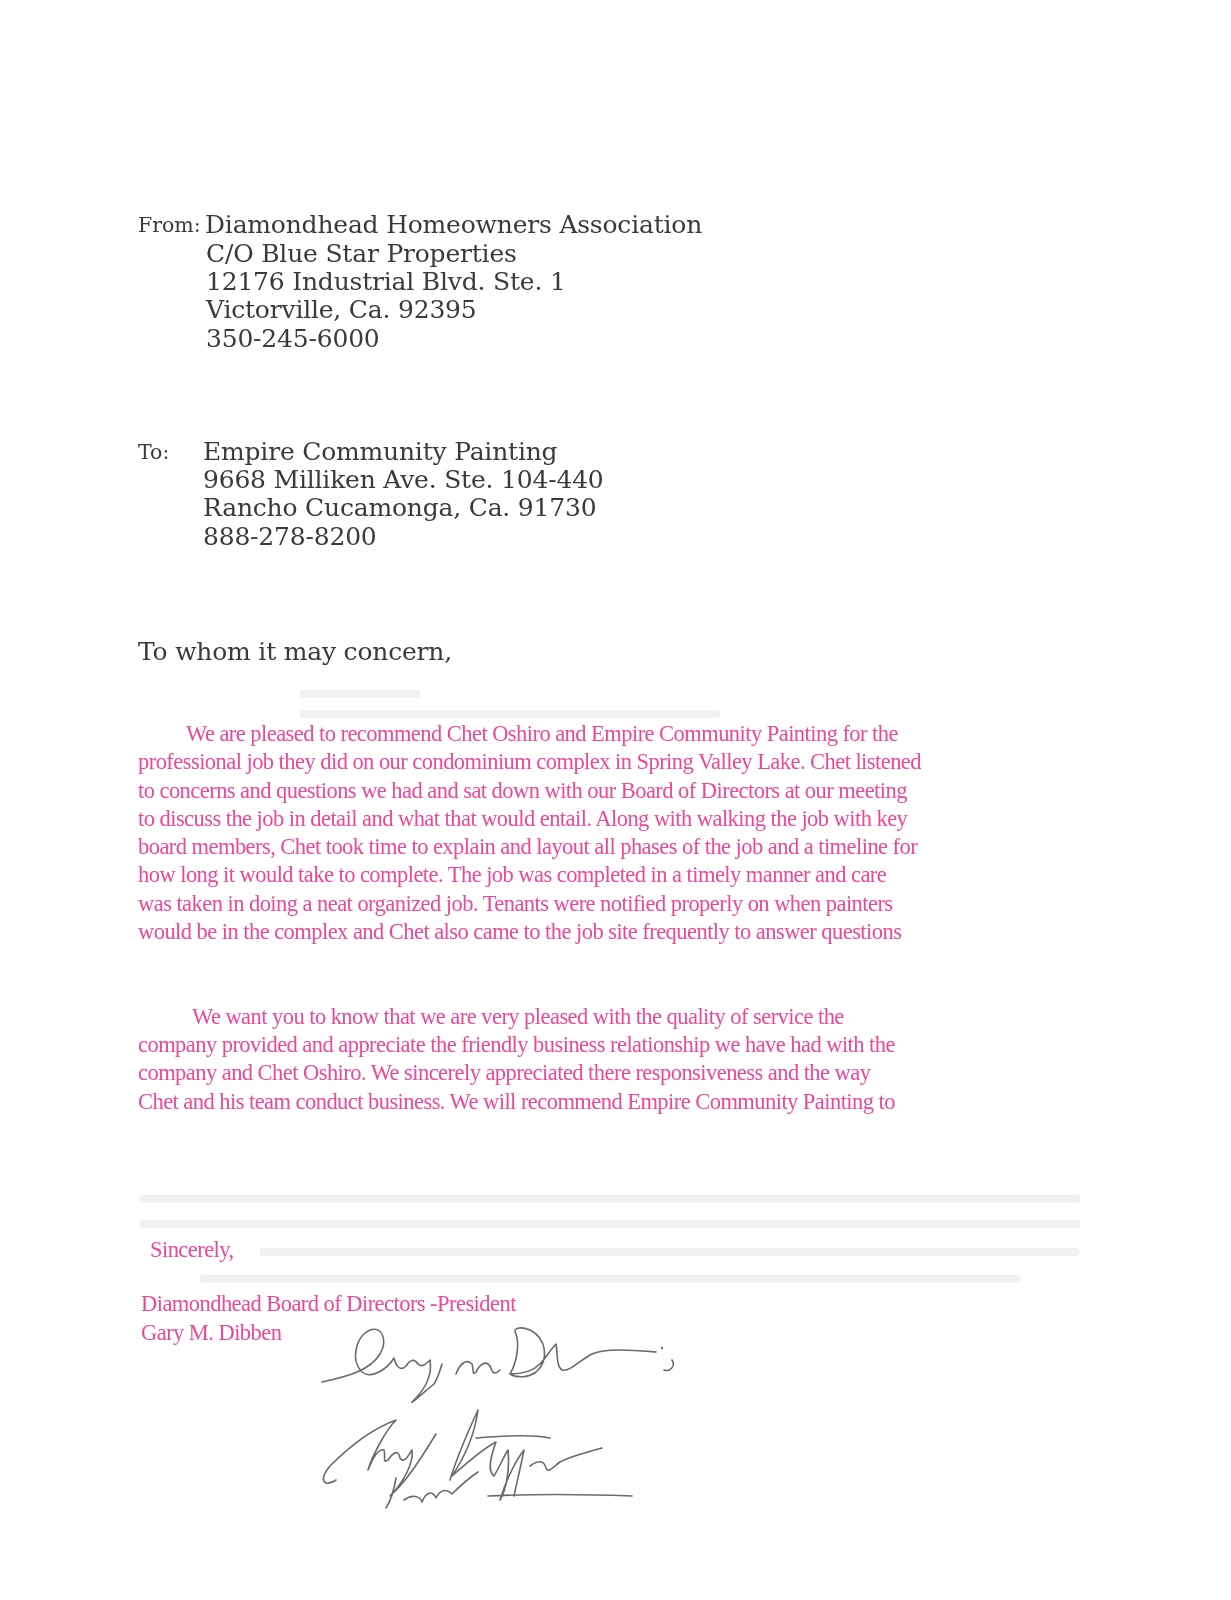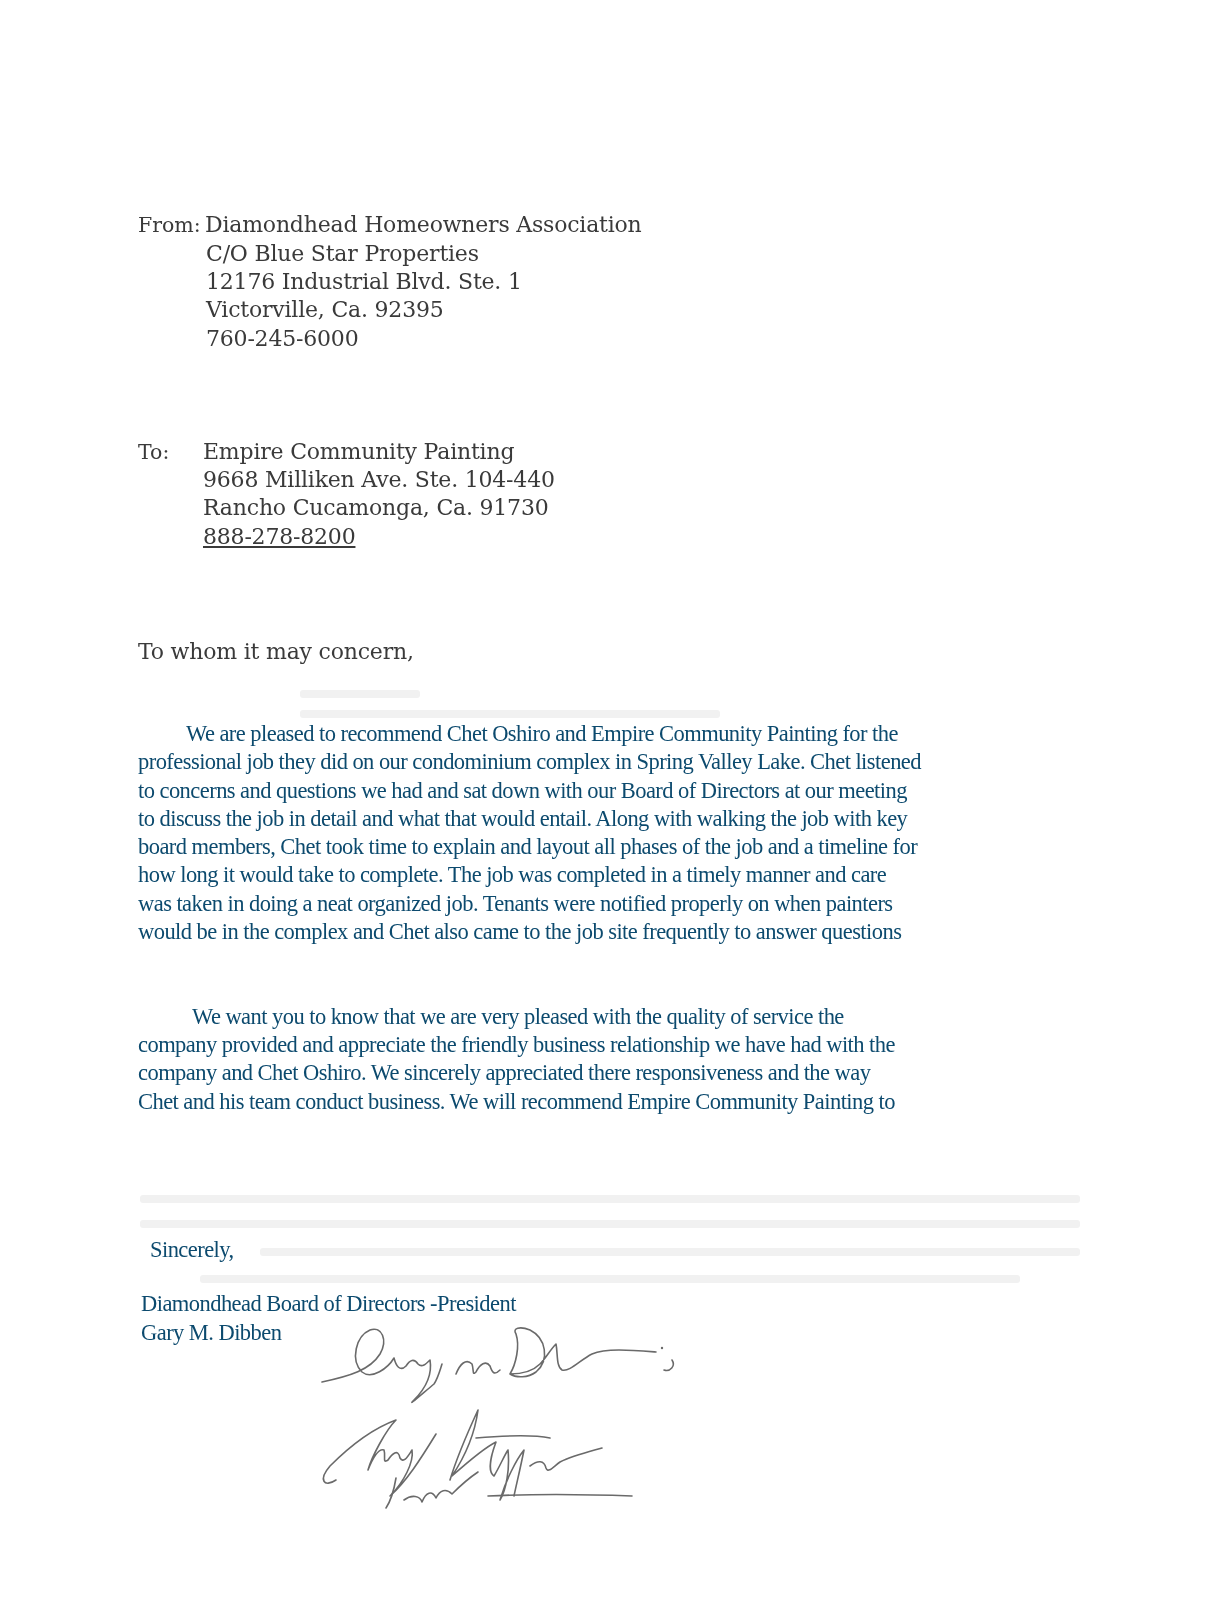--- a/index.html
+++ b/index.html
@@ -16,41 +16,41 @@
       color: #3a3a3a;
     }
     .page {
       position: absolute;
       left: 0; top: 0;
       width: 1231px; height: 1256px;
       background: #ffffff;
     }
     .line {
       position: absolute;
-      font-size: 22px;
+      font-size: 25px;
       line-height: 28px;
       white-space: nowrap;
       letter-spacing: -0.2px;
     }
     .addr-label {
       position: absolute;
       font-size: 20.5px;
       line-height: 28px;
       white-space: nowrap;
     }
     .para-line {
       position: absolute;
       left: 138px;
       font-size: 20px;
       line-height: 28px;
       white-space: nowrap;
       letter-spacing: -0.55px;
       font-family: "Liberation Serif", "DejaVu Serif", serif;
       font-size: 22.5px;
-      color: #0c4a6e;
+      color: #ec4899;
     }
     .signature {
       position: absolute;
       left: 310px;
       top: 1310px;
       width: 470px;
       height: 200px;
     }
     .faint {
       position: absolute;
@@ -69,27 +69,27 @@
   <div class="faint" style="left:140px;top:1195px;width:940px;"></div>
   <div class="faint" style="left:140px;top:1220px;width:940px;"></div>
   <div class="faint" style="left:260px;top:1248px;width:820px;"></div>
   <div class="faint" style="left:200px;top:1275px;width:820px;"></div>
 
   <div class="addr-label" style="left:138px;top:211px;">From:</div>
   <div class="line" style="left:205px;top:211px;">Diamondhead Homeowners Association</div>
   <div class="line" style="left:206px;top:240px;">C/O Blue Star Properties</div>
   <div class="line" style="left:206px;top:268px;">12176 Industrial Blvd. Ste. 1</div>
   <div class="line" style="left:206px;top:296px;">Victorville, Ca. 92395</div>
-  <div class="line" style="left:206px;top:325px;">760-245-6000</div>
+  <div class="line" style="left:206px;top:325px;">350-245-6000</div>
 
   <div class="addr-label" style="left:138px;top:438px;">To:</div>
   <div class="line" style="left:203px;top:438px;">Empire Community Painting</div>
   <div class="line" style="left:203px;top:466px;">9668 Milliken Ave. Ste. 104-440</div>
   <div class="line" style="left:203px;top:494px;">Rancho Cucamonga, Ca. 91730</div>
-  <div class="line" style="left:203px;top:523px;text-decoration:underline;">888-278-8200</div>
+  <div class="line" style="left:203px;top:523px;">888-278-8200</div>
 
   <div class="line" style="left:138px;top:638px;">To whom it may concern,</div>
 
   <div class="para-line" style="left:186px;top:720px;">We are pleased to recommend Chet Oshiro and Empire Community Painting for the</div>
   <div class="para-line" style="top:748px;">professional job they did on our condominium complex in Spring Valley Lake. Chet listened</div>
   <div class="para-line" style="top:777px;">to concerns and questions we had and sat down with our Board of Directors at our meeting</div>
   <div class="para-line" style="top:805px;">to discuss the job in detail and what that would entail. Along with walking the job with key</div>
   <div class="para-line" style="top:833px;">board members, Chet took time to explain and layout all phases of the job and a timeline for</div>
   <div class="para-line" style="top:861px;">how long it would take to complete. The job was completed in a timely manner and care</div>
   <div class="para-line" style="top:890px;">was taken in doing a neat organized job. Tenants were notified properly on when painters</div>

